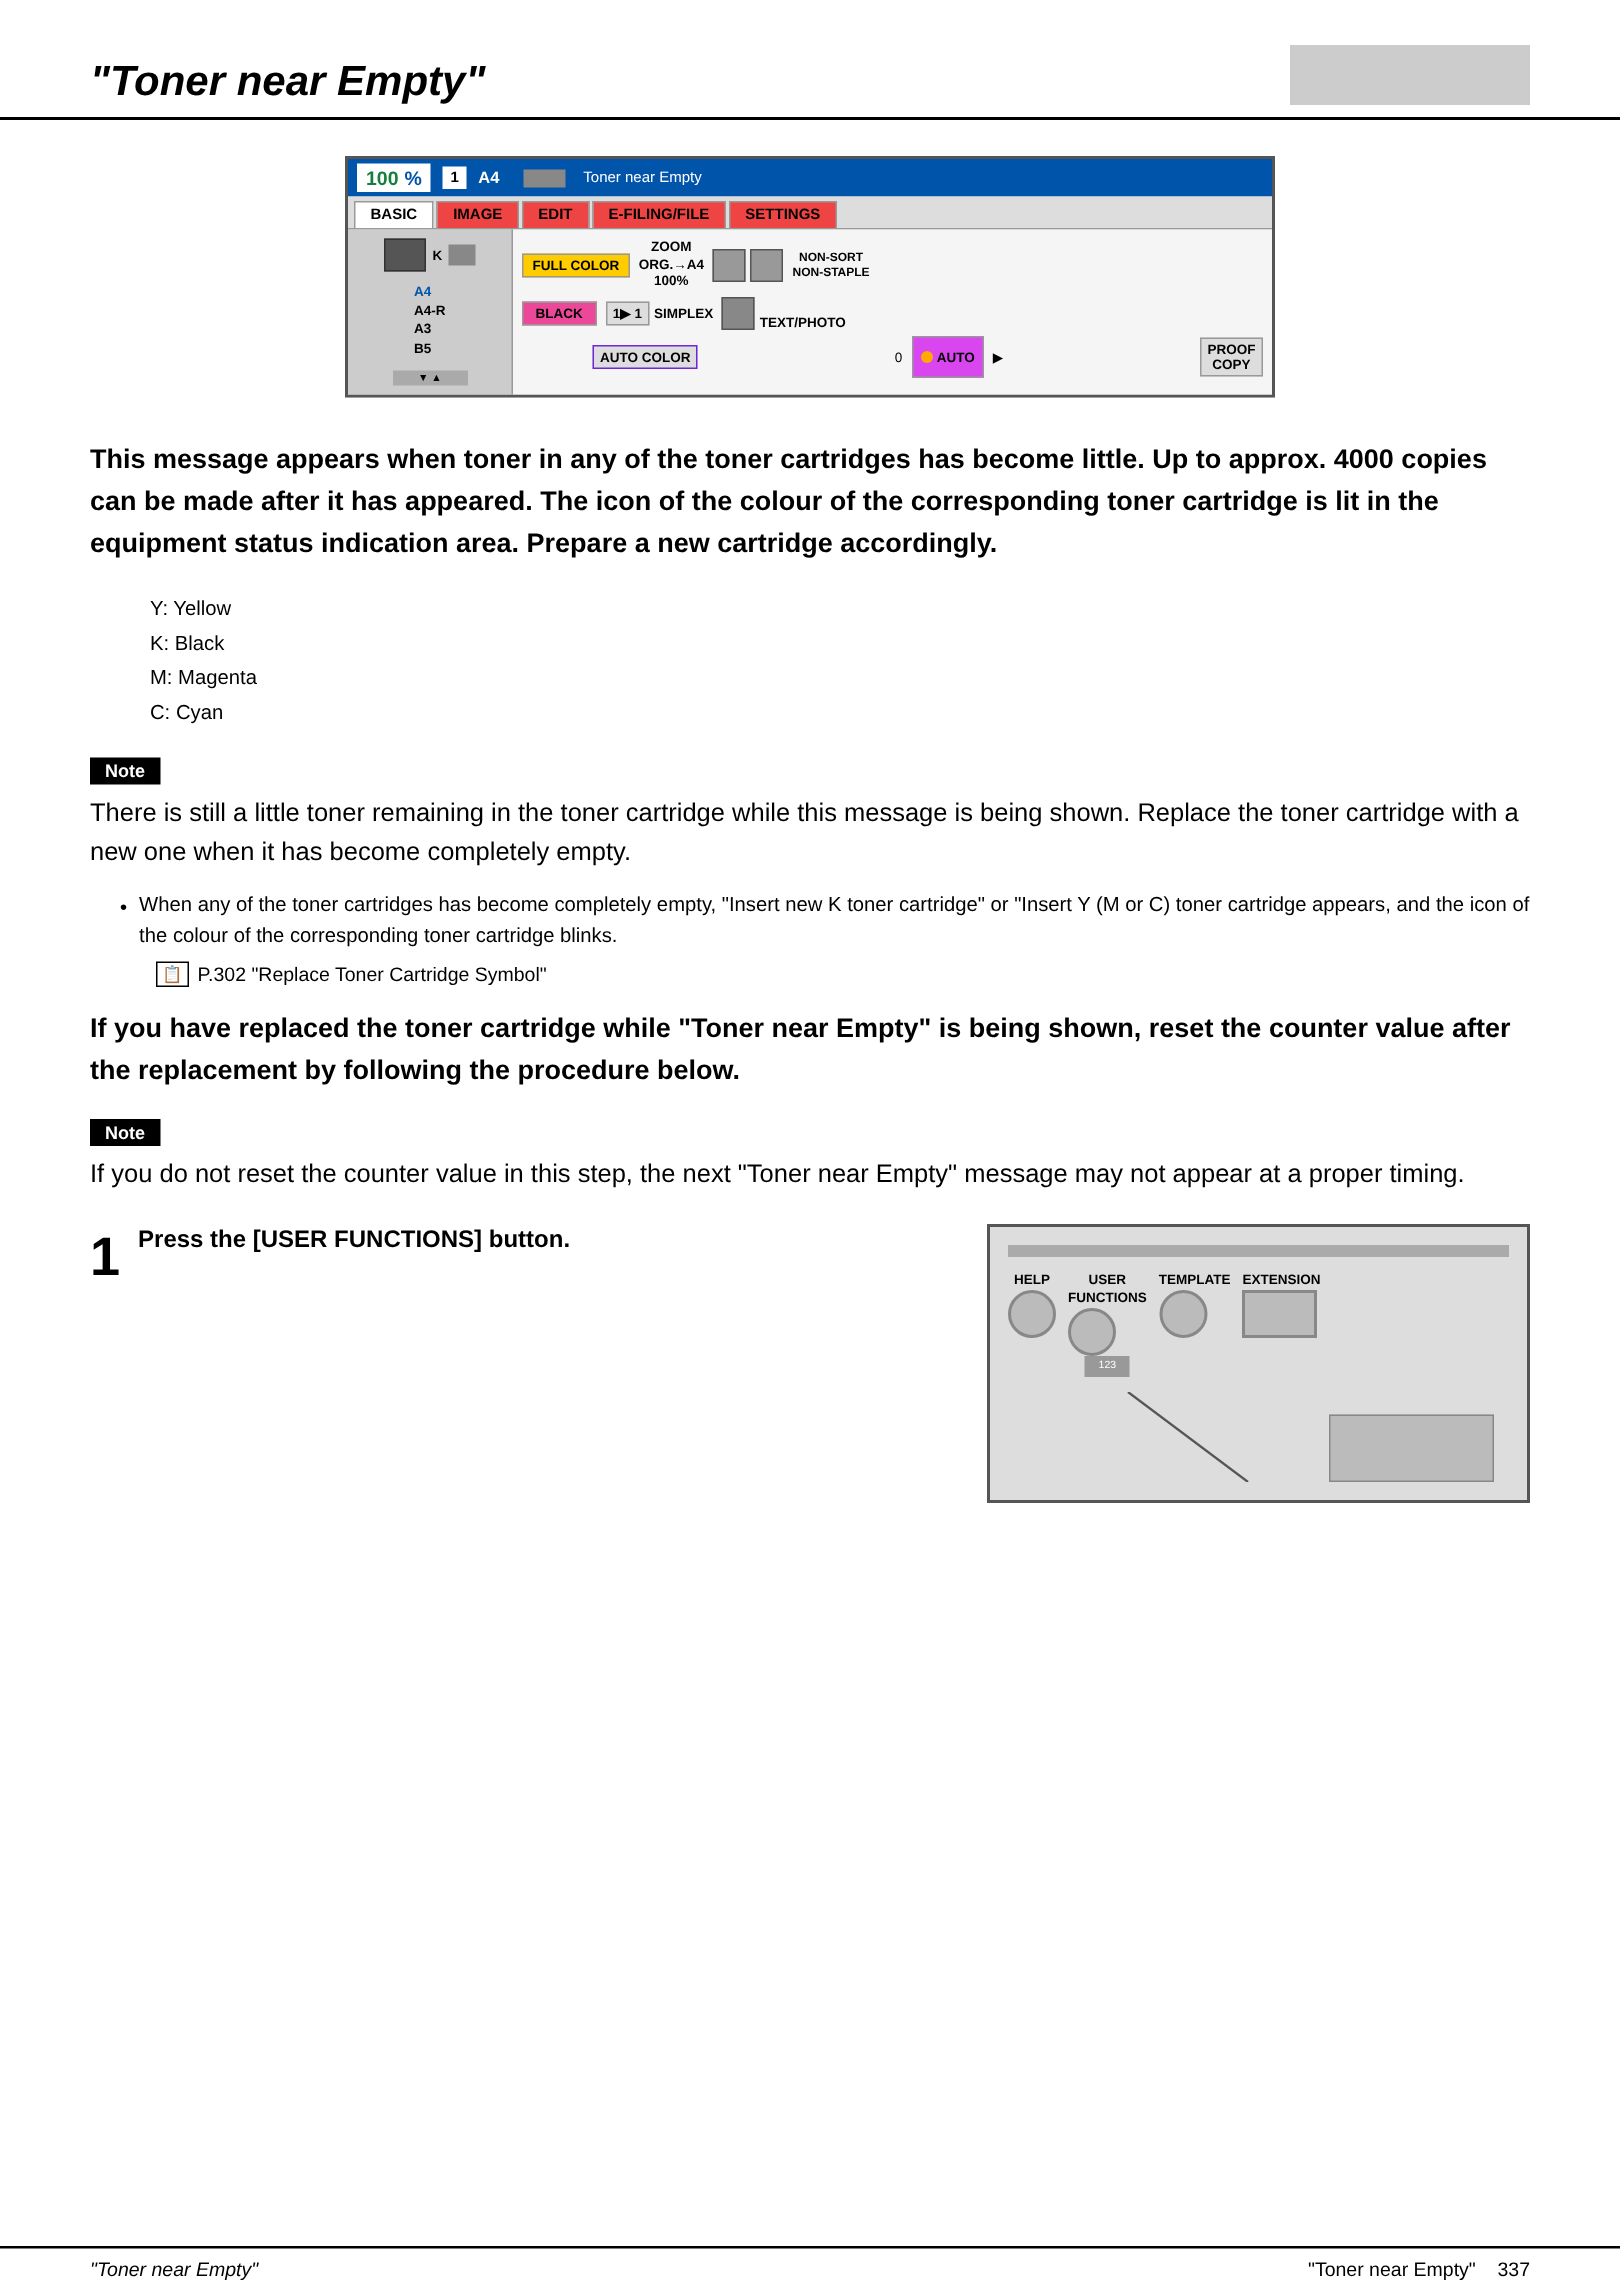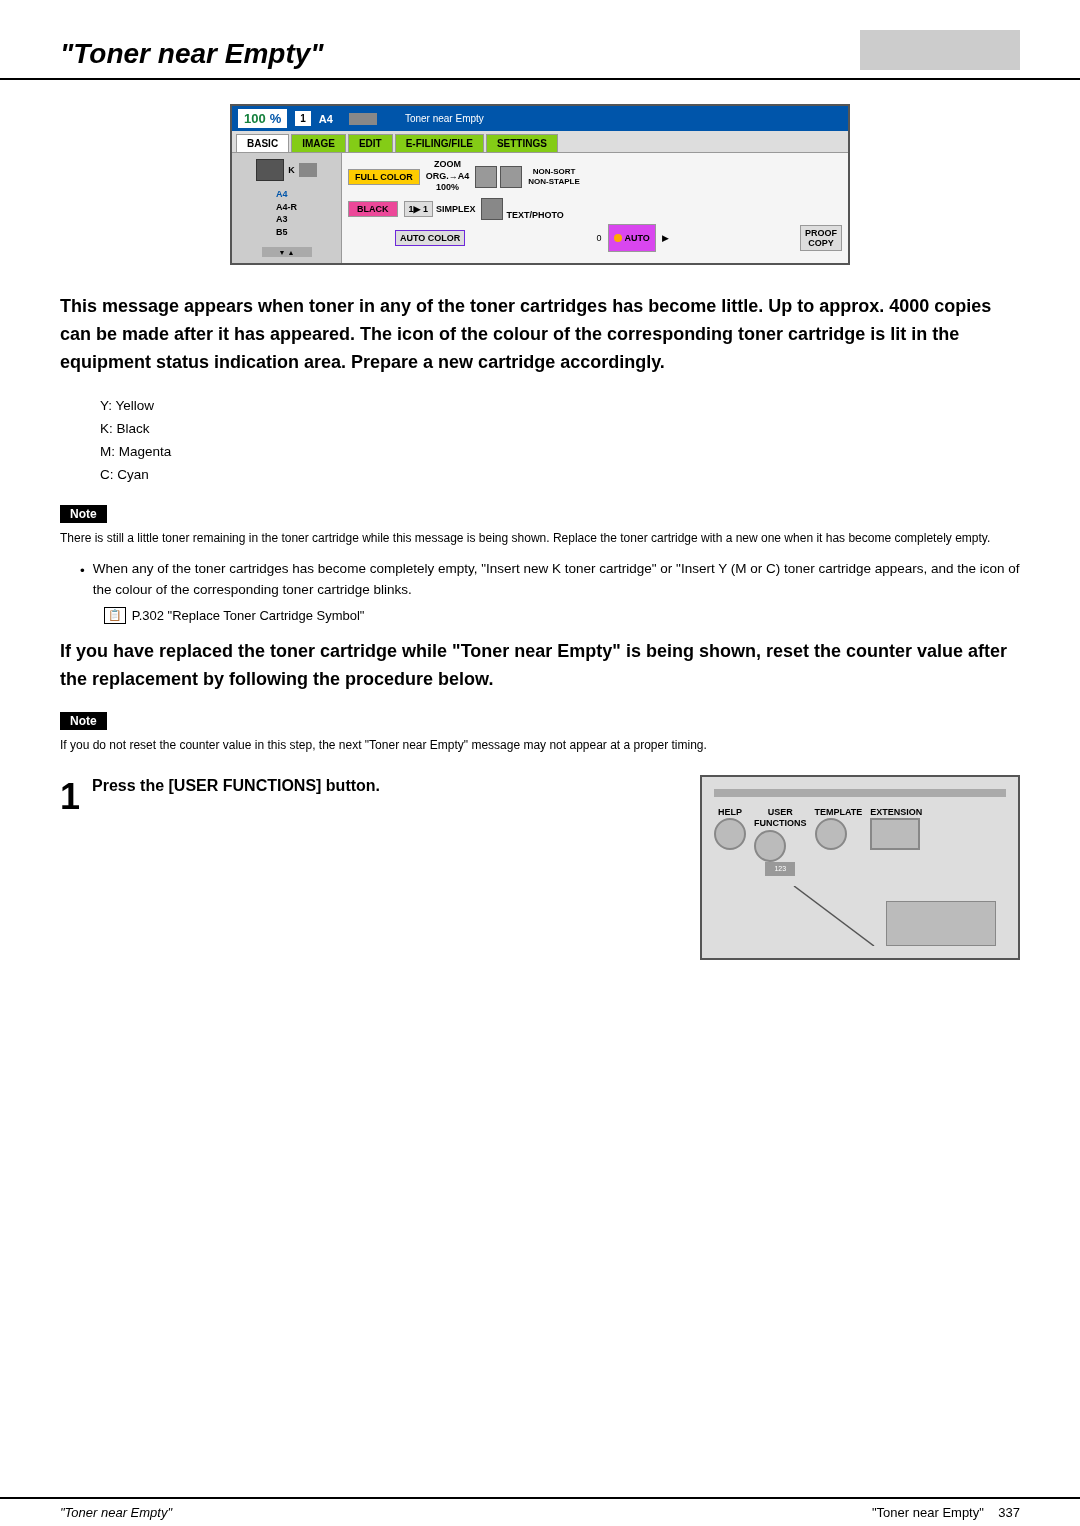--- a/index.html
+++ b/index.html
@@ -78,42 +78,42 @@
     }
     .machine-top-bar .paper-size {
       background: #0055aa;
       color: #fff;
       font-weight: bold;
       font-size: 11px;
     }
     .machine-top-bar .toner-msg {
       color: #fff;
       font-size: 10px;
-      margin-left: 20px;
+      margin-left: 4px;
     }
     .machine-top-bar .usb-icon {
       background: #888;
       width: 28px;
       height: 12px;
       margin-left: 8px;
     }
 
     .machine-tabs {
       display: flex;
       background: #ddd;
       border-bottom: 1px solid #999;
       padding: 0 4px;
     }
     .machine-tab {
       padding: 3px 10px;
       font-size: 10px;
       font-weight: bold;
       border: 1px solid #999;
       border-bottom: none;
-      background: #84cc16;
+      background: #ef4444;
       margin-right: 2px;
       margin-top: 3px;
     }
     .machine-tab.active {
       background: #fff;
     }
 
     .machine-body {
       display: flex;
       min-height: 110px;
@@ -250,21 +250,21 @@
     .note-label {
       background: #000;
       color: #fff;
       font-size: 12px;
       font-weight: bold;
       padding: 2px 10px;
       display: inline-block;
       margin-bottom: 6px;
     }
     .note-text {
-      font-size: 12px;
+      font-size: 17px;
       line-height: 1.55;
       margin-bottom: 8px;
     }
 
     
     .bullet-list {
       margin-left: 20px;
       margin-bottom: 14px;
       font-size: 13.5px;
     }
@@ -312,21 +312,21 @@
     }
     .step-text {
       font-size: 16px;
       font-weight: bold;
       line-height: 1.4;
       padding-top: 8px;
     }
 
     
     .control-panel {
-      width: 320px;
+      width: 362px;
       border: 2px solid #555;
       background: #ddd;
       padding: 12px;
       flex-shrink: 0;
     }
     .control-row {
       display: flex;
       align-items: flex-start;
       gap: 8px;
       margin-bottom: 10px;

